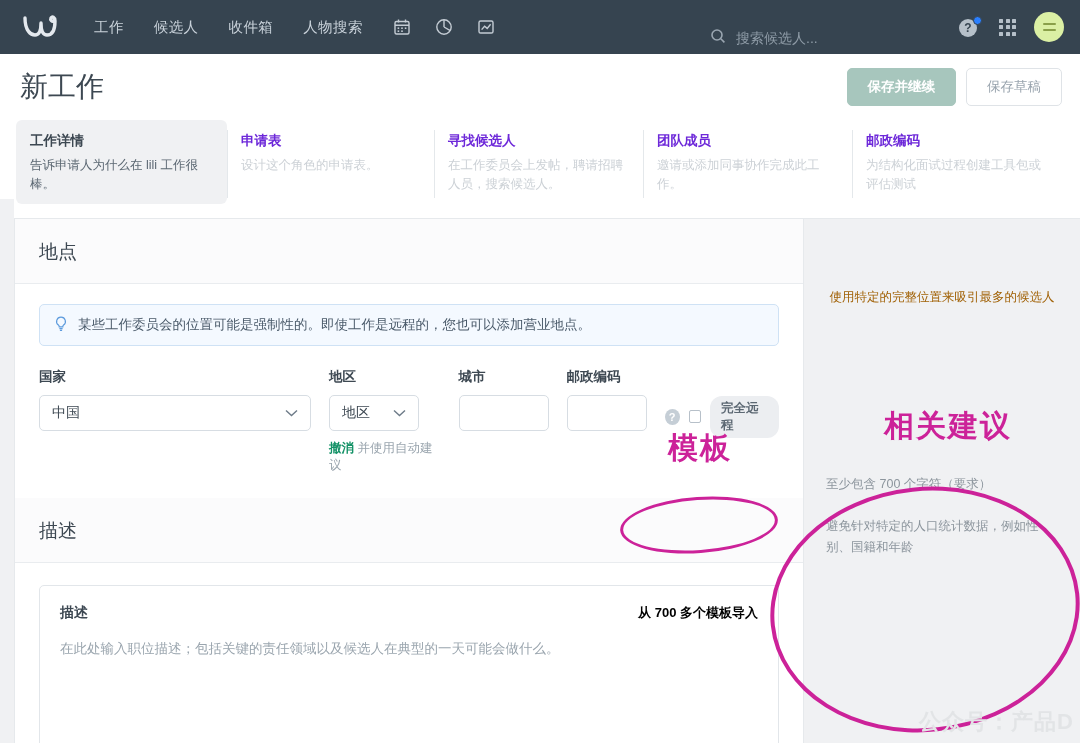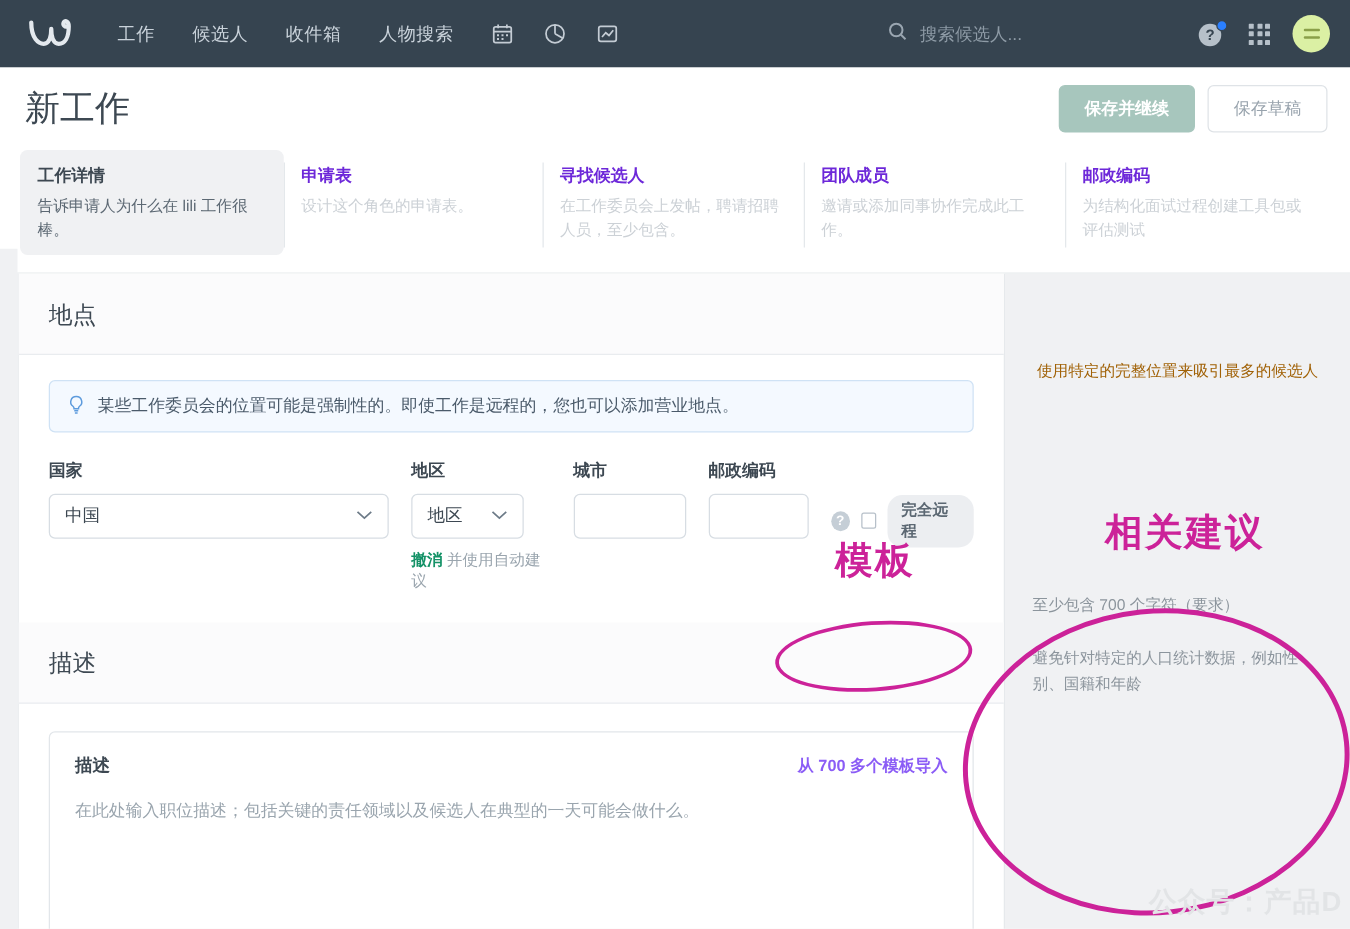--- a/index.html
+++ b/index.html
@@ -15,21 +15,21 @@
   .navbar {
     height: 54px; background: #364450; display: flex; align-items: center;
     padding: 0 16px; position: relative;
   }
   .logo { width: 44px; height: 30px; margin-left: 4px; margin-right: 30px;
           display:flex; align-items:center; justify-content:center; }
   .nav-links { display: flex; align-items: center; gap: 30px; }
   .nav-link { color: #c9d2da; font-size: 14.5px; letter-spacing: .4px; cursor: pointer; }
   .nav-icons { display: flex; align-items: center; gap: 24px; margin-left: 30px; }
   .nav-ico { color: #c4ccd4; display:flex; align-items:center; }
-  .nav-search { position: absolute; left: 710px; top: 0; height: 54px;
+  .nav-search { position: absolute; left: 710px; top: 11px; height: 54px;
                 display: flex; align-items: center; gap: 10px; }
   .nav-search input {
     background: transparent; border: none; outline: none;
     color: #cfd6dd; font-size: 14px; width: 210px;
     font-family: "Liberation Sans", sans-serif;
   }
   .nav-search input::placeholder { color: #8e9ba6; }
   .nav-right { position: absolute; right: 16px; top: 0; height: 54px;
                display: flex; align-items: center; gap: 18px; }
   .help-wrap { position: relative; width: 22px; height: 22px; }
@@ -129,21 +129,21 @@
     background: #eceef1; color: #5c6873; font-size: 12.5px; font-weight: bold;
     padding: 4px 11px; border-radius: 12px;
   }
 
   .desc-box {
     border: 1px solid #e2e6ea; border-radius: 5px; padding: 18px 20px; min-height: 220px;
     position: relative; margin-top: 2px;
   }
   .desc-head { display: flex; justify-content: space-between; align-items: flex-start; }
   .desc-title { font-size: 14px; font-weight: bold; color: #3d4852; }
-  .tmpl-link { font-size: 13px; color: #8b5cf6; font-weight: bold; cursor: pointer; margin-left: 11px; }
+  .tmpl-link { font-size: 13px; color: #000000; font-weight: bold; cursor: pointer; margin-left: 11px; }
   .desc-ph { margin-top: 16px; font-size: 13.5px; color: #9aa5ae; line-height: 1.6; }
 
   
   .hint-top { font-size: 12.5px; color: #a16207; padding-top: 68px; text-align: center; line-height:1.6;}
   .advice-list { position: absolute; left: 22px; top: 255px; width: 236px; }
   .advice-item { font-size: 12.5px; color: #8c959d; line-height: 1.65; margin-bottom: 22px; }
 
   
   .anno { position: absolute; color: #cc2299; pointer-events: none; }
   .anno-mb { left: 668px; top: 428px; font-size: 30px; font-weight: bold; letter-spacing: 2px;}
@@ -256,21 +256,21 @@
     <div class="step active s0">
       <div class="step-title">工作详情</div>
       <div class="step-desc">告诉申请人为什么在 lili 工作很棒。</div>
     </div>
     <div class="step s1">
       <div class="step-title">申请表</div>
       <div class="step-desc">设计这个角色的申请表。</div>
     </div>
     <div class="step s2">
       <div class="step-title">寻找候选人</div>
-      <div class="step-desc">在工作委员会上发帖，聘请招聘人员，至少包含。</div>
+      <div class="step-desc">在工作委员会上发帖，聘请招聘人员，搜索候选人。</div>
     </div>
     <div class="step s3">
       <div class="step-title">团队成员</div>
       <div class="step-desc">邀请或添加同事协作完成此工作。</div>
     </div>
     <div class="step s4">
       <div class="step-title">邮政编码</div>
       <div class="step-desc">为结构化面试过程创建工具包或评估测试</div>
     </div>
   </div>

